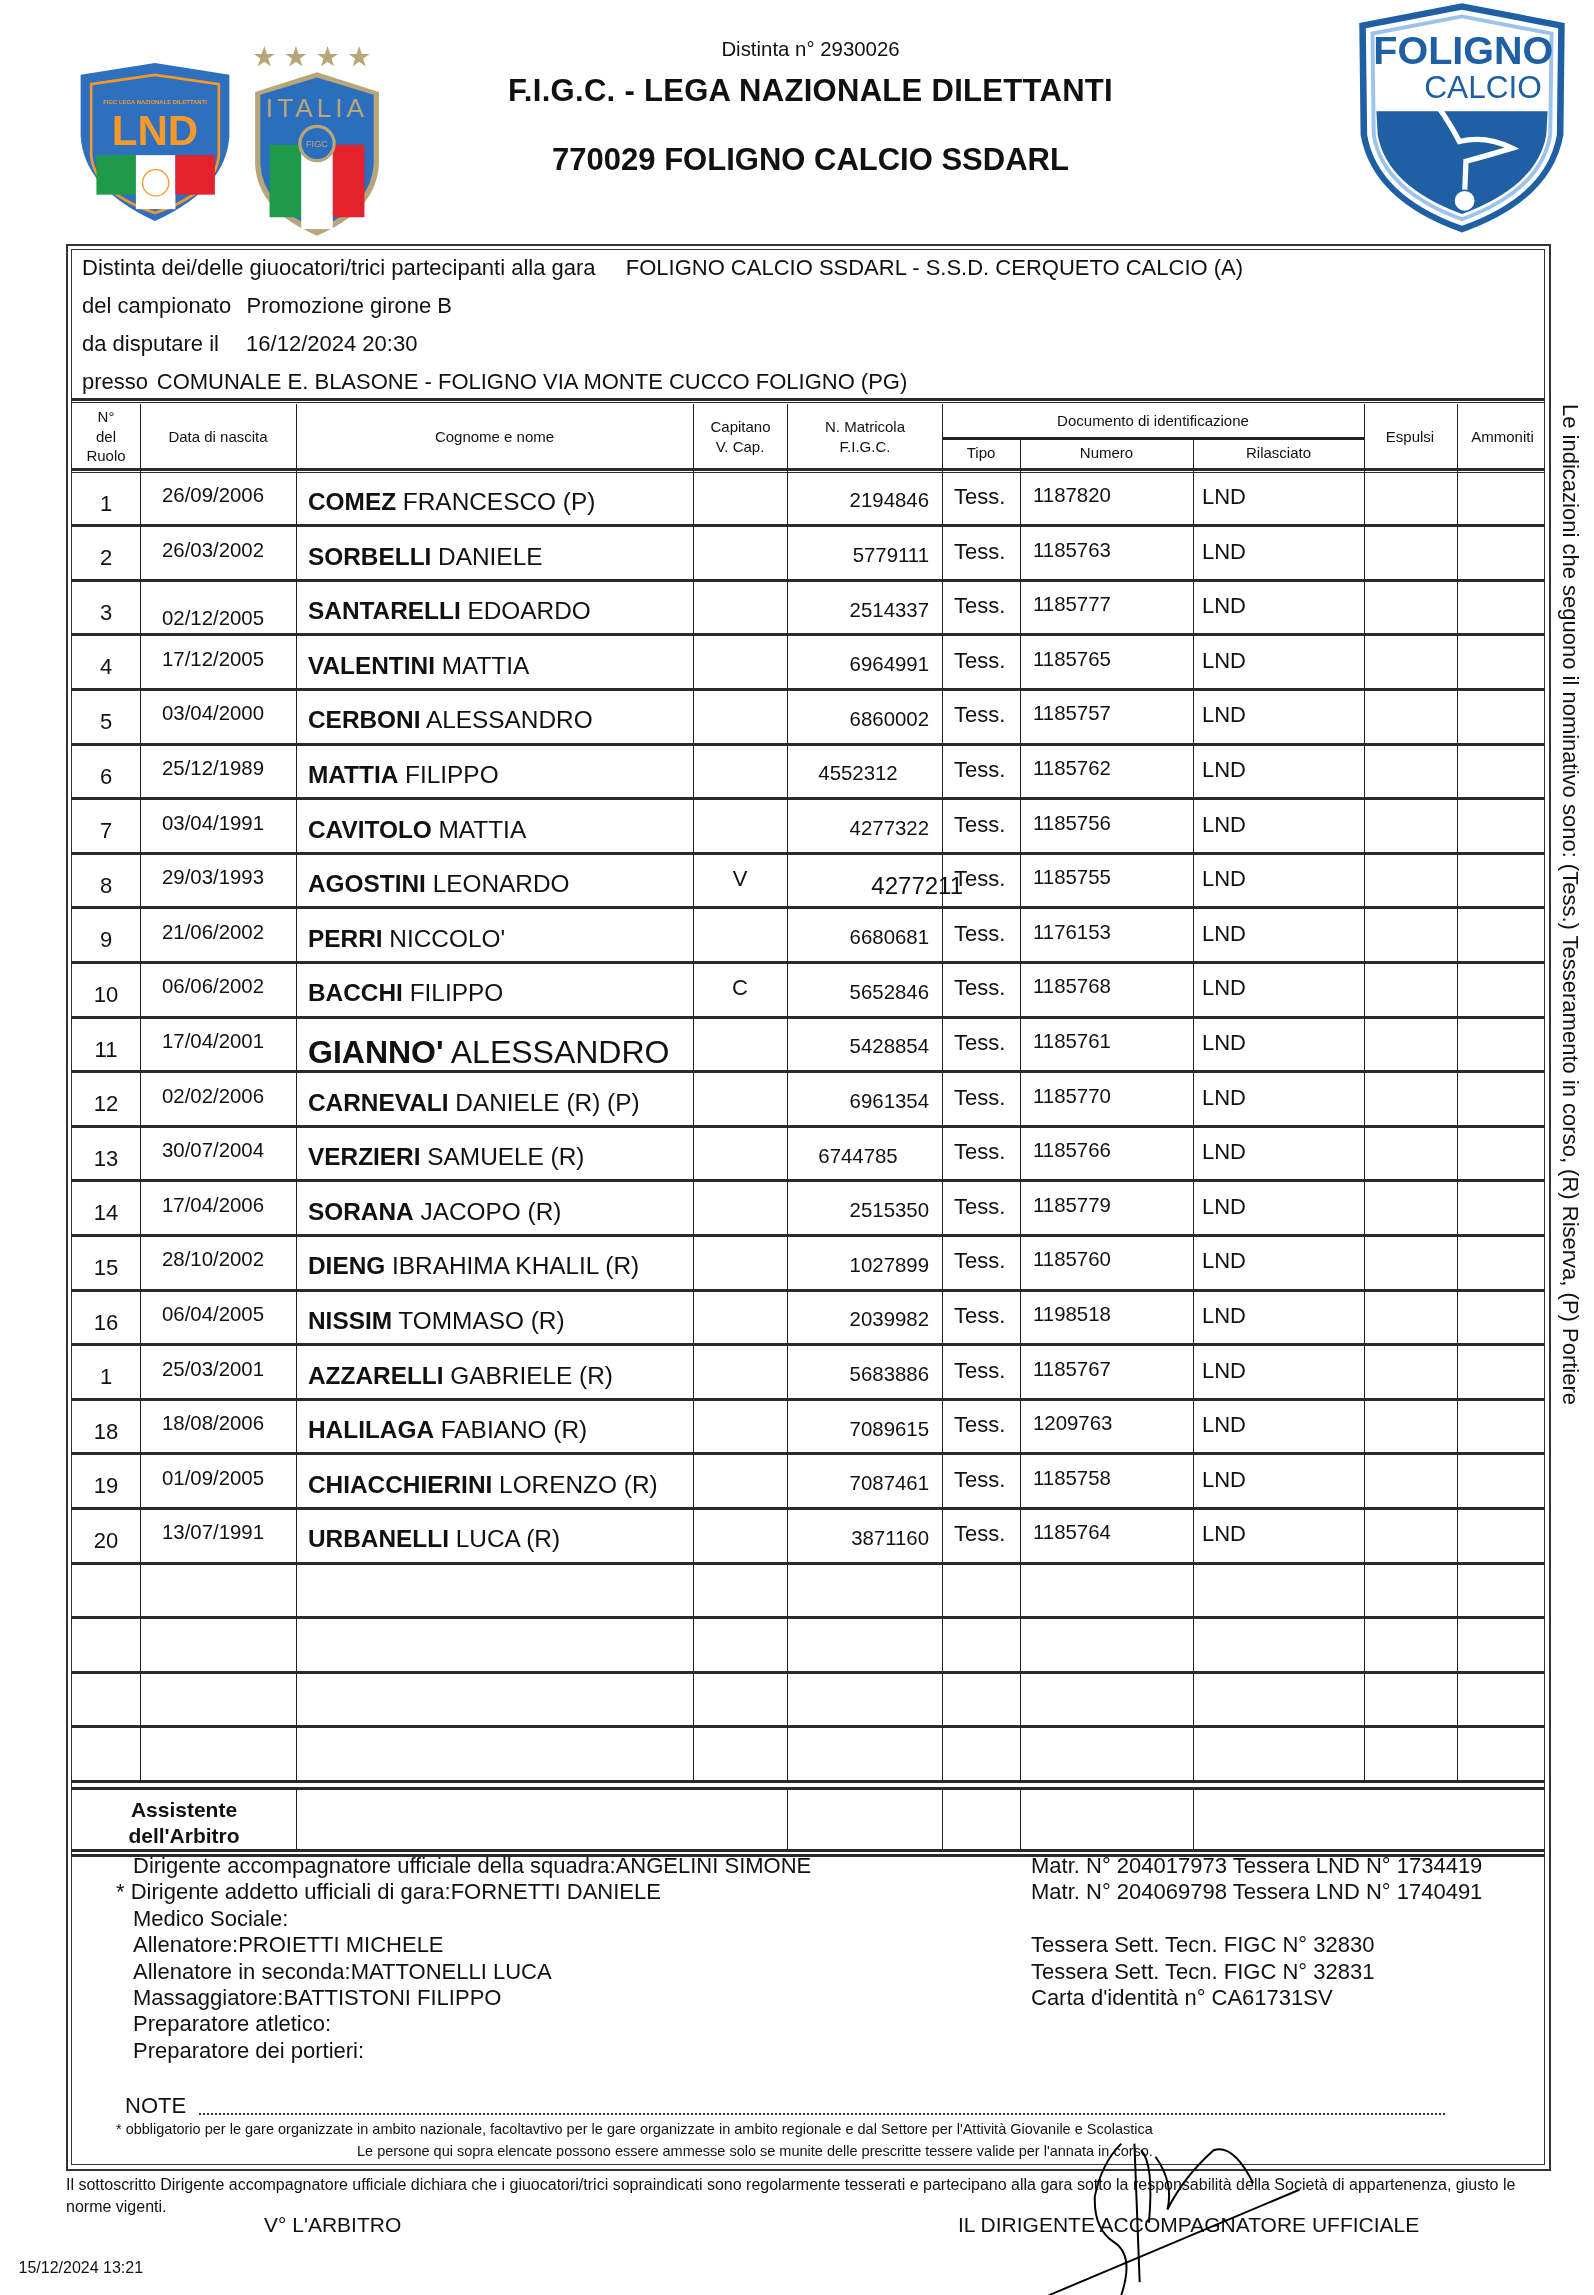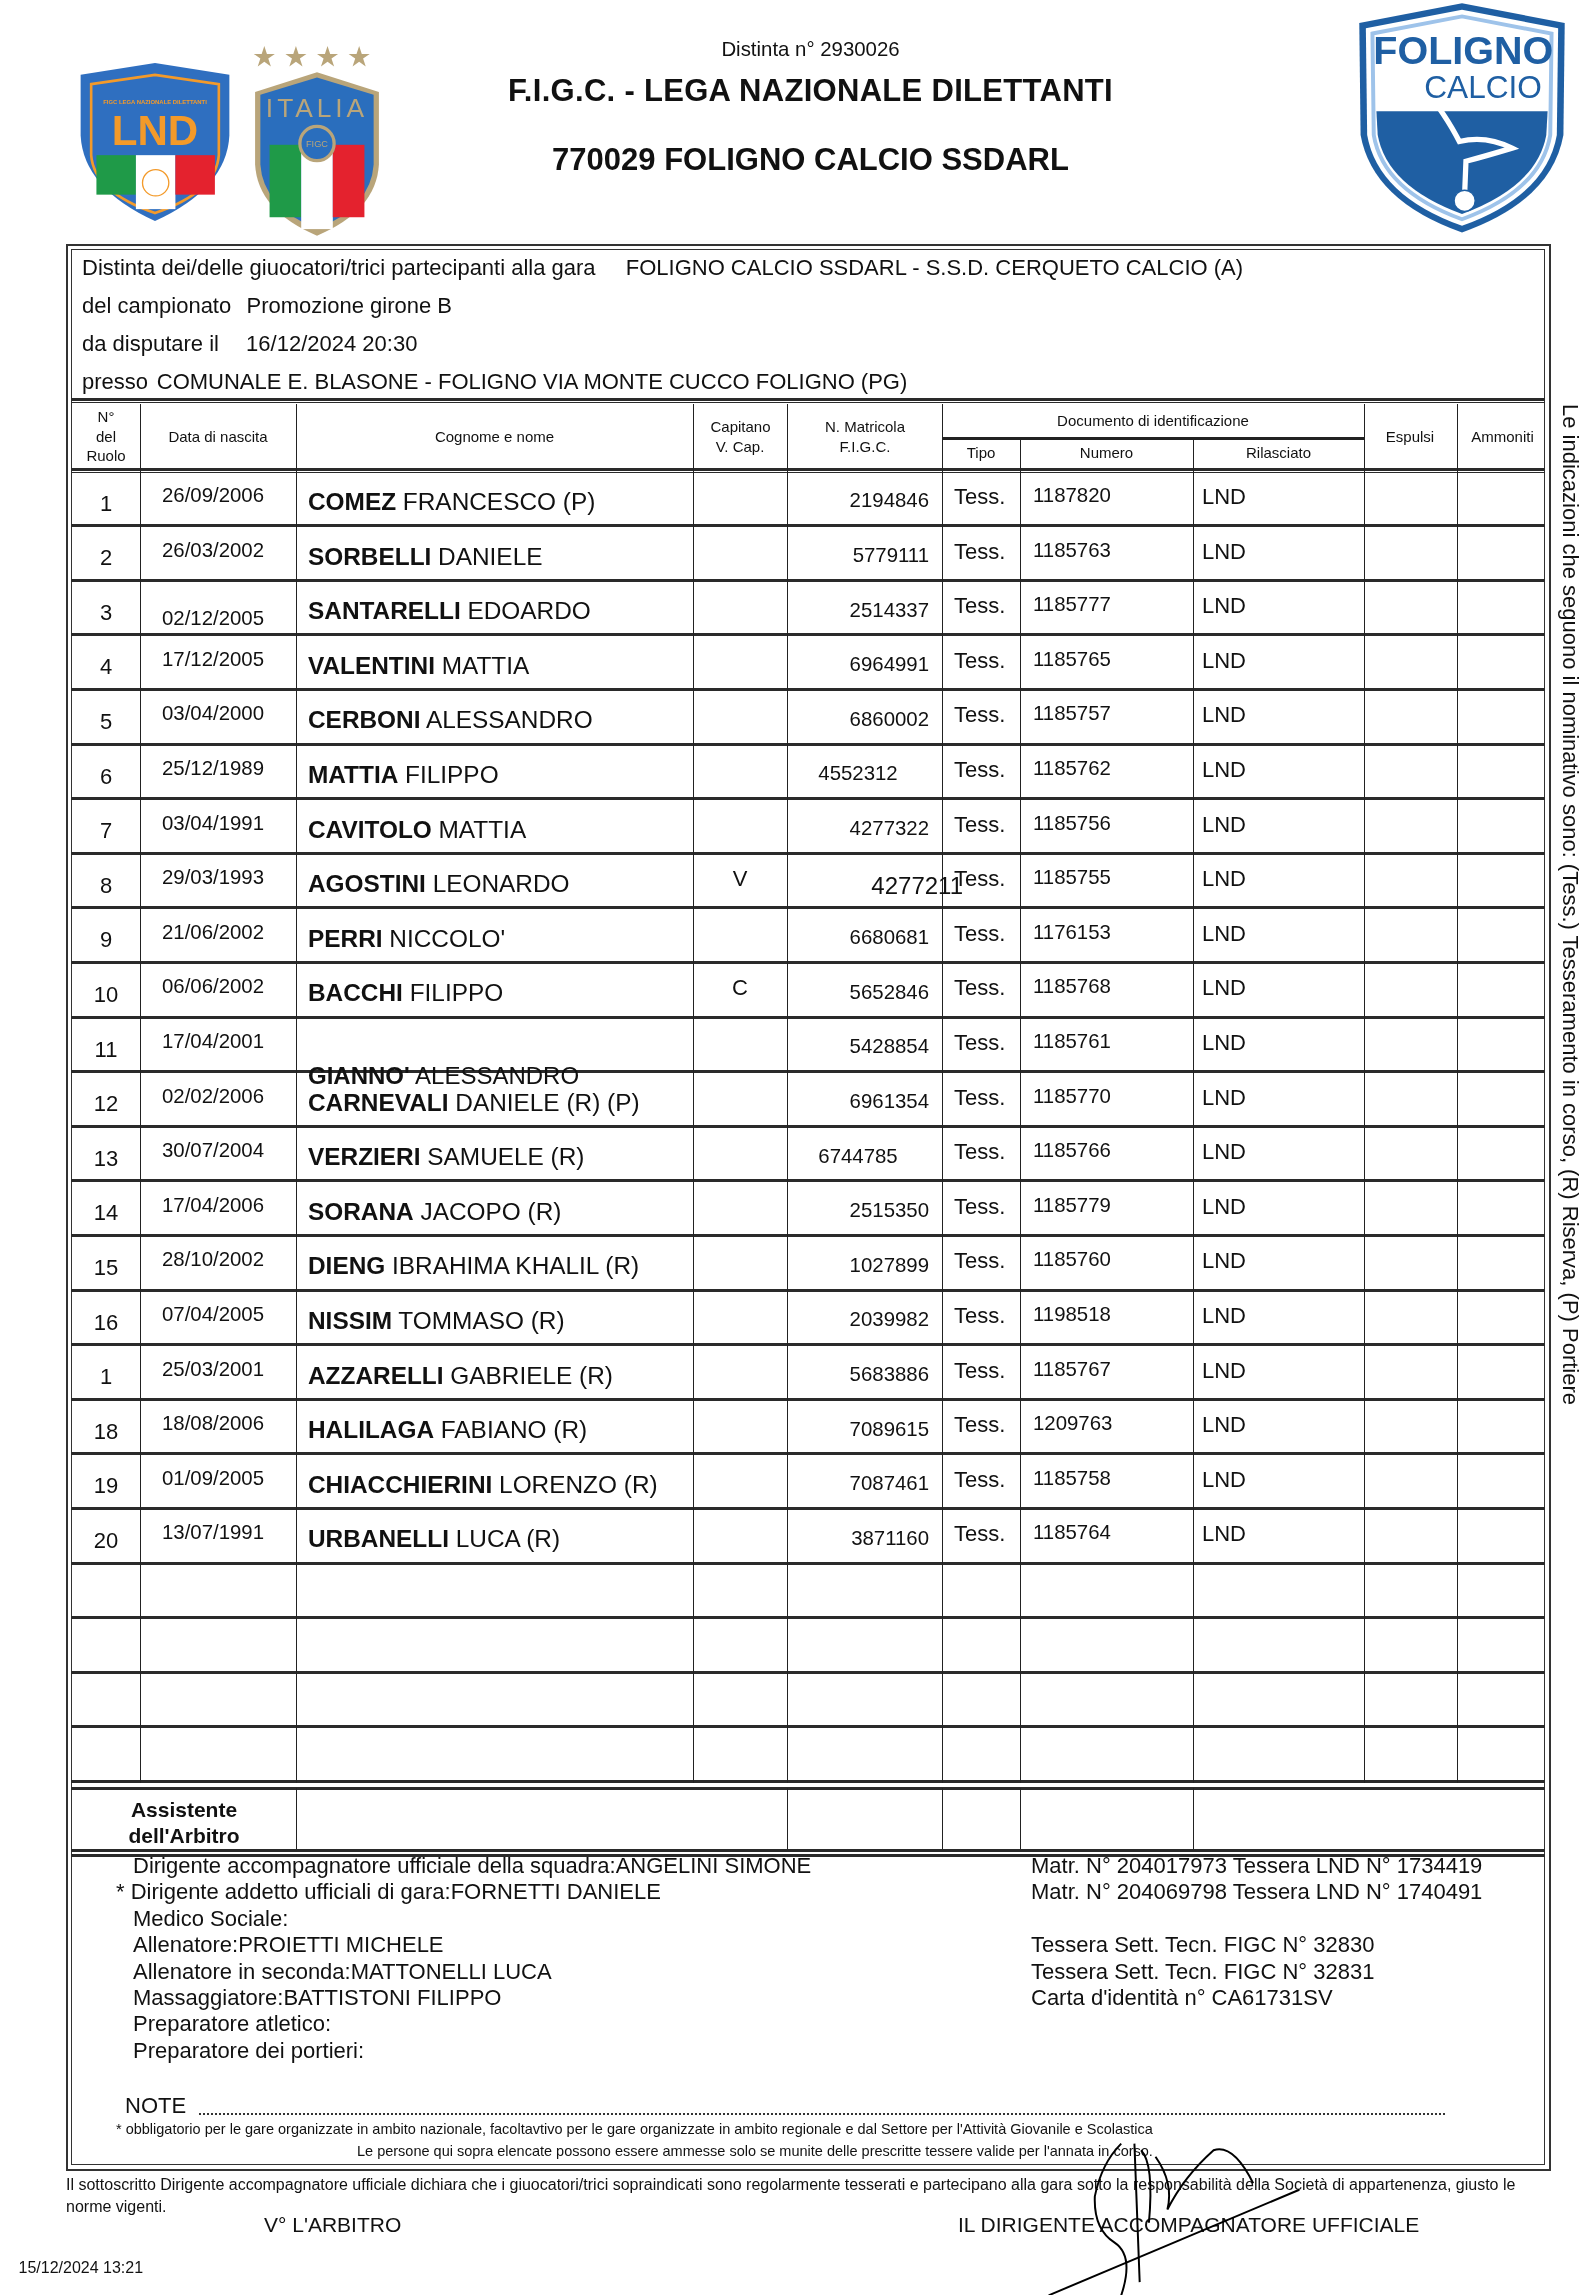--- a/index.html
+++ b/index.html
@@ -278,21 +278,21 @@
       <div class="cell name" style="left:308px;top:979px;font-size:24.4px;"><b>BACCHI</b><span> FILIPPO</span></div>
       <div class="cell" style="left:693px;width:94px;text-align:center;top:975px;">C</div>
       <div class="cell" style="left:787px;width:142px;text-align:right;top:981px;font-size:20.4px;">5652846</div>
       <div class="cell" style="left:954px;top:975px;">Tess.</div>
       <div class="cell" style="left:1033px;top:975px;font-size:20.4px;">1185768</div>
       <div class="cell" style="left:1202px;top:975px;">LND</div>
     </div>
     <div>
       <div class="cell" style="left:71px;width:70px;text-align:center;top:1037px;">11</div>
       <div class="cell" style="left:162px;top:1030px;font-size:20.4px;">17/04/2001</div>
-      <div class="cell name" style="left:308px;top:1034px;font-size:24px;margin-top:28px;"><b>GIANNO'</b><span> ALESSANDRO</span></div>
+      <div class="cell name" style="left:308px;top:1034px;font-size:32px;"><b>GIANNO'</b><span> ALESSANDRO</span></div>
       <div class="cell" style="left:693px;width:94px;text-align:center;top:1030px;"></div>
       <div class="cell" style="left:787px;width:142px;text-align:right;top:1035px;font-size:20.4px;">5428854</div>
       <div class="cell" style="left:954px;top:1030px;">Tess.</div>
       <div class="cell" style="left:1033px;top:1030px;font-size:20.4px;">1185761</div>
       <div class="cell" style="left:1202px;top:1030px;">LND</div>
     </div>
     <div>
       <div class="cell" style="left:71px;width:70px;text-align:center;top:1091px;">12</div>
       <div class="cell" style="left:162px;top:1085px;font-size:20.4px;">02/02/2006</div>
       <div class="cell name" style="left:308px;top:1089px;font-size:24.4px;"><b>CARNEVALI</b><span> DANIELE (R) (P)</span></div>
@@ -327,21 +327,21 @@
       <div class="cell" style="left:162px;top:1248px;font-size:20.4px;">28/10/2002</div>
       <div class="cell name" style="left:308px;top:1252px;font-size:24.4px;"><b>DIENG</b><span> IBRAHIMA KHALIL (R)</span></div>
       <div class="cell" style="left:693px;width:94px;text-align:center;top:1248px;"></div>
       <div class="cell" style="left:787px;width:142px;text-align:right;top:1254px;font-size:20.4px;">1027899</div>
       <div class="cell" style="left:954px;top:1248px;">Tess.</div>
       <div class="cell" style="left:1033px;top:1248px;font-size:20.4px;">1185760</div>
       <div class="cell" style="left:1202px;top:1248px;">LND</div>
     </div>
     <div>
       <div class="cell" style="left:71px;width:70px;text-align:center;top:1310px;">16</div>
-      <div class="cell" style="left:162px;top:1303px;font-size:20.4px;">07/04/2005</div>
+      <div class="cell" style="left:162px;top:1303px;font-size:20.4px;">06/04/2005</div>
       <div class="cell name" style="left:308px;top:1307px;font-size:24.4px;"><b>NISSIM</b><span> TOMMASO (R)</span></div>
       <div class="cell" style="left:693px;width:94px;text-align:center;top:1303px;"></div>
       <div class="cell" style="left:787px;width:142px;text-align:right;top:1308px;font-size:20.4px;">2039982</div>
       <div class="cell" style="left:954px;top:1303px;">Tess.</div>
       <div class="cell" style="left:1033px;top:1303px;font-size:20.4px;">1198518</div>
       <div class="cell" style="left:1202px;top:1303px;">LND</div>
     </div>
     <div>
       <div class="cell" style="left:71px;width:70px;text-align:center;top:1364px;">1</div>
       <div class="cell" style="left:162px;top:1358px;font-size:20.4px;">25/03/2001</div>

